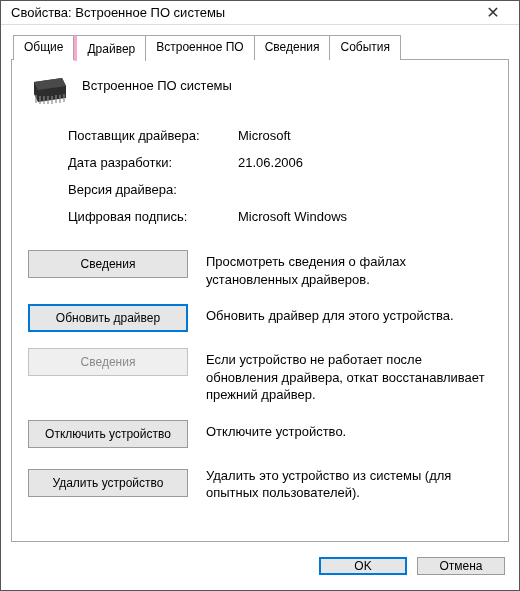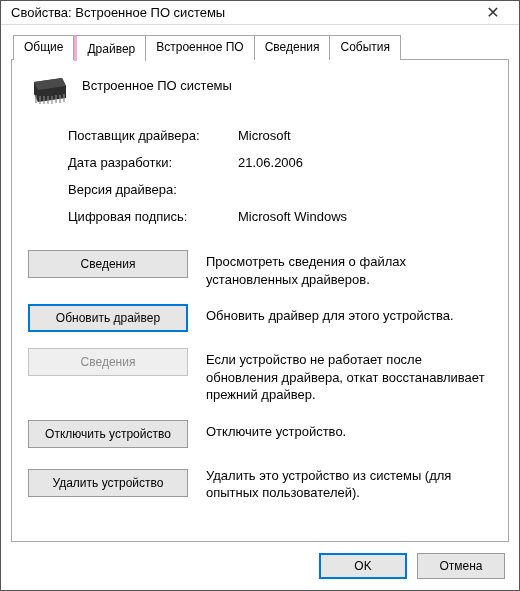--- a/index.html
+++ b/index.html
@@ -139,21 +139,21 @@
   .footer {
     height: 48px;
     display: flex;
     justify-content: flex-end;
     align-items: center;
     gap: 10px;
     padding: 0 14px;
   }
   .footer .btn {
     width: 88px;
-    height: 26px;
+    height: 18px;
     flex: 0 0 88px;
   }
 </style>
 </head>
 <body>
 
 <div class="window">
 
   <div class="titlebar">
     <span class="title">Свойства: Встроенное ПО системы</span>

